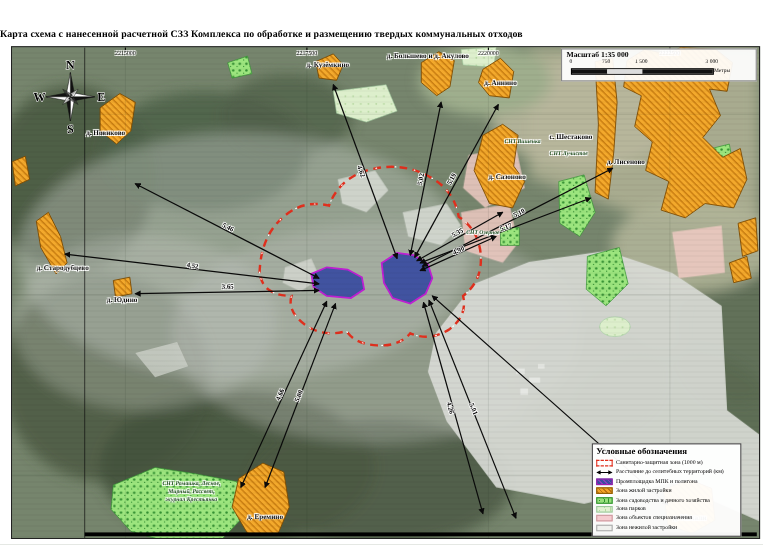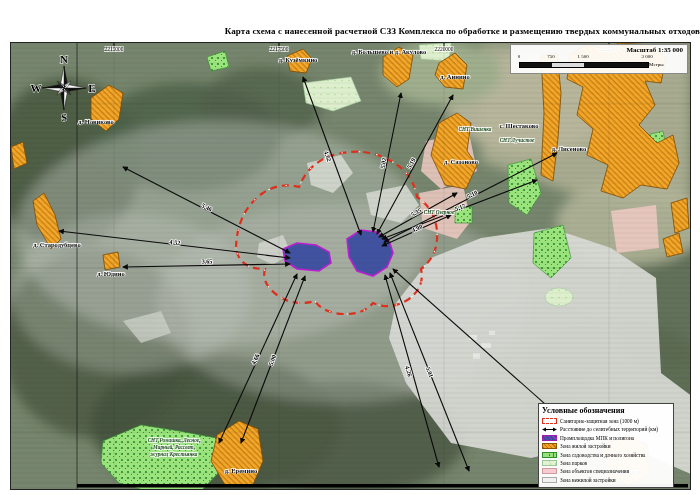--- a/index.html
+++ b/index.html
@@ -1,36 +1,36 @@
 <!DOCTYPE html>
 <html><head>
 <meta charset="utf-8">
 <style>
   html,body{margin:0;padding:0;background:#fff}
   .page{position:relative;width:700px;height:495px;background:#fff;overflow:hidden;
         font-family:"Liberation Serif","DejaVu Serif",serif;}
-  .title{position:absolute;top:26px;left:0;width:100%;text-align:right;
+  .title{position:absolute;top:26px;left:0;width:100%;text-align:left;
          font-size:9px;font-weight:bold;color:#000;letter-spacing:.1px}
   .map{position:absolute;left:10px;top:42px;width:679px;height:446px;
        border:1px solid #222;background:#7a8872;overflow:hidden}
   .map::after{content:"";position:absolute;inset:0;pointer-events:none;
        background:repeating-linear-gradient(0deg,rgba(0,0,0,.025) 0 2px,transparent 2px 5px)}
   svg.canvas{position:absolute;left:0;top:0}
   .halo{text-shadow:0 0 2px #fff,.7px .7px 0 #fff,-.7px -.7px 0 #fff,.7px -.7px 0 #fff,-.7px .7px 0 #fff}
   .stl{position:absolute;transform:translate(-50%,-50%);font-size:6.5px;font-weight:bold;
        color:#0d0d0d;white-space:nowrap;z-index:6}
   .snt{position:absolute;transform:translate(-50%,-50%);font-size:5.2px;font-style:italic;
        font-weight:bold;color:#1d4a1d;white-space:nowrap;z-index:6}
   .dist{position:absolute;font-size:6.2px;font-weight:bold;color:#000;white-space:nowrap;z-index:5}
   .coord{position:absolute;top:3px;transform:translateX(-50%);font-size:5.4px;color:#111;z-index:6}
   .compass{position:absolute;left:30px;top:52px;z-index:7}
   
   .scale{position:absolute;right:12px;top:44px;width:168px;height:25px;z-index:8;
          background:rgba(255,255,255,.93);border:.5px solid #888;padding:1px 4px 2px}
-  .scale .st{font-size:7px;font-weight:bold;text-align:right;color:#000}
+  .scale .st{font-size:7px;font-weight:bold;text-align:left;color:#000}
   .sbar{position:relative;height:14px;margin:0 14px 0 4px}
   .sbar .tick{position:absolute;top:0;font-size:5px;color:#000;transform:translateX(-50%)}
   .sbar .bar{position:absolute;left:0;top:8px;width:128px;height:4px;border:.5px solid #000;display:flex}
   .sbar .seg1{width:32px;background:#111}.sbar .seg2{width:32px;background:#dcdcdc}.sbar .seg3{width:64px;background:#111}
   .sbar .unit{position:absolute;left:130px;top:8px;font-size:5px;color:#000;white-space:nowrap}
   
   .legend{position:absolute;right:26px;bottom:7px;width:128px;z-index:9;
           background:rgba(255,255,255,.96);border:1px solid #444;padding:2px 3px 3px}
   .legend h3{margin:0 0 2px;font-size:8px;font-weight:bold;color:#000}
   .lrow{display:flex;align-items:center;gap:3px;height:8.4px}

